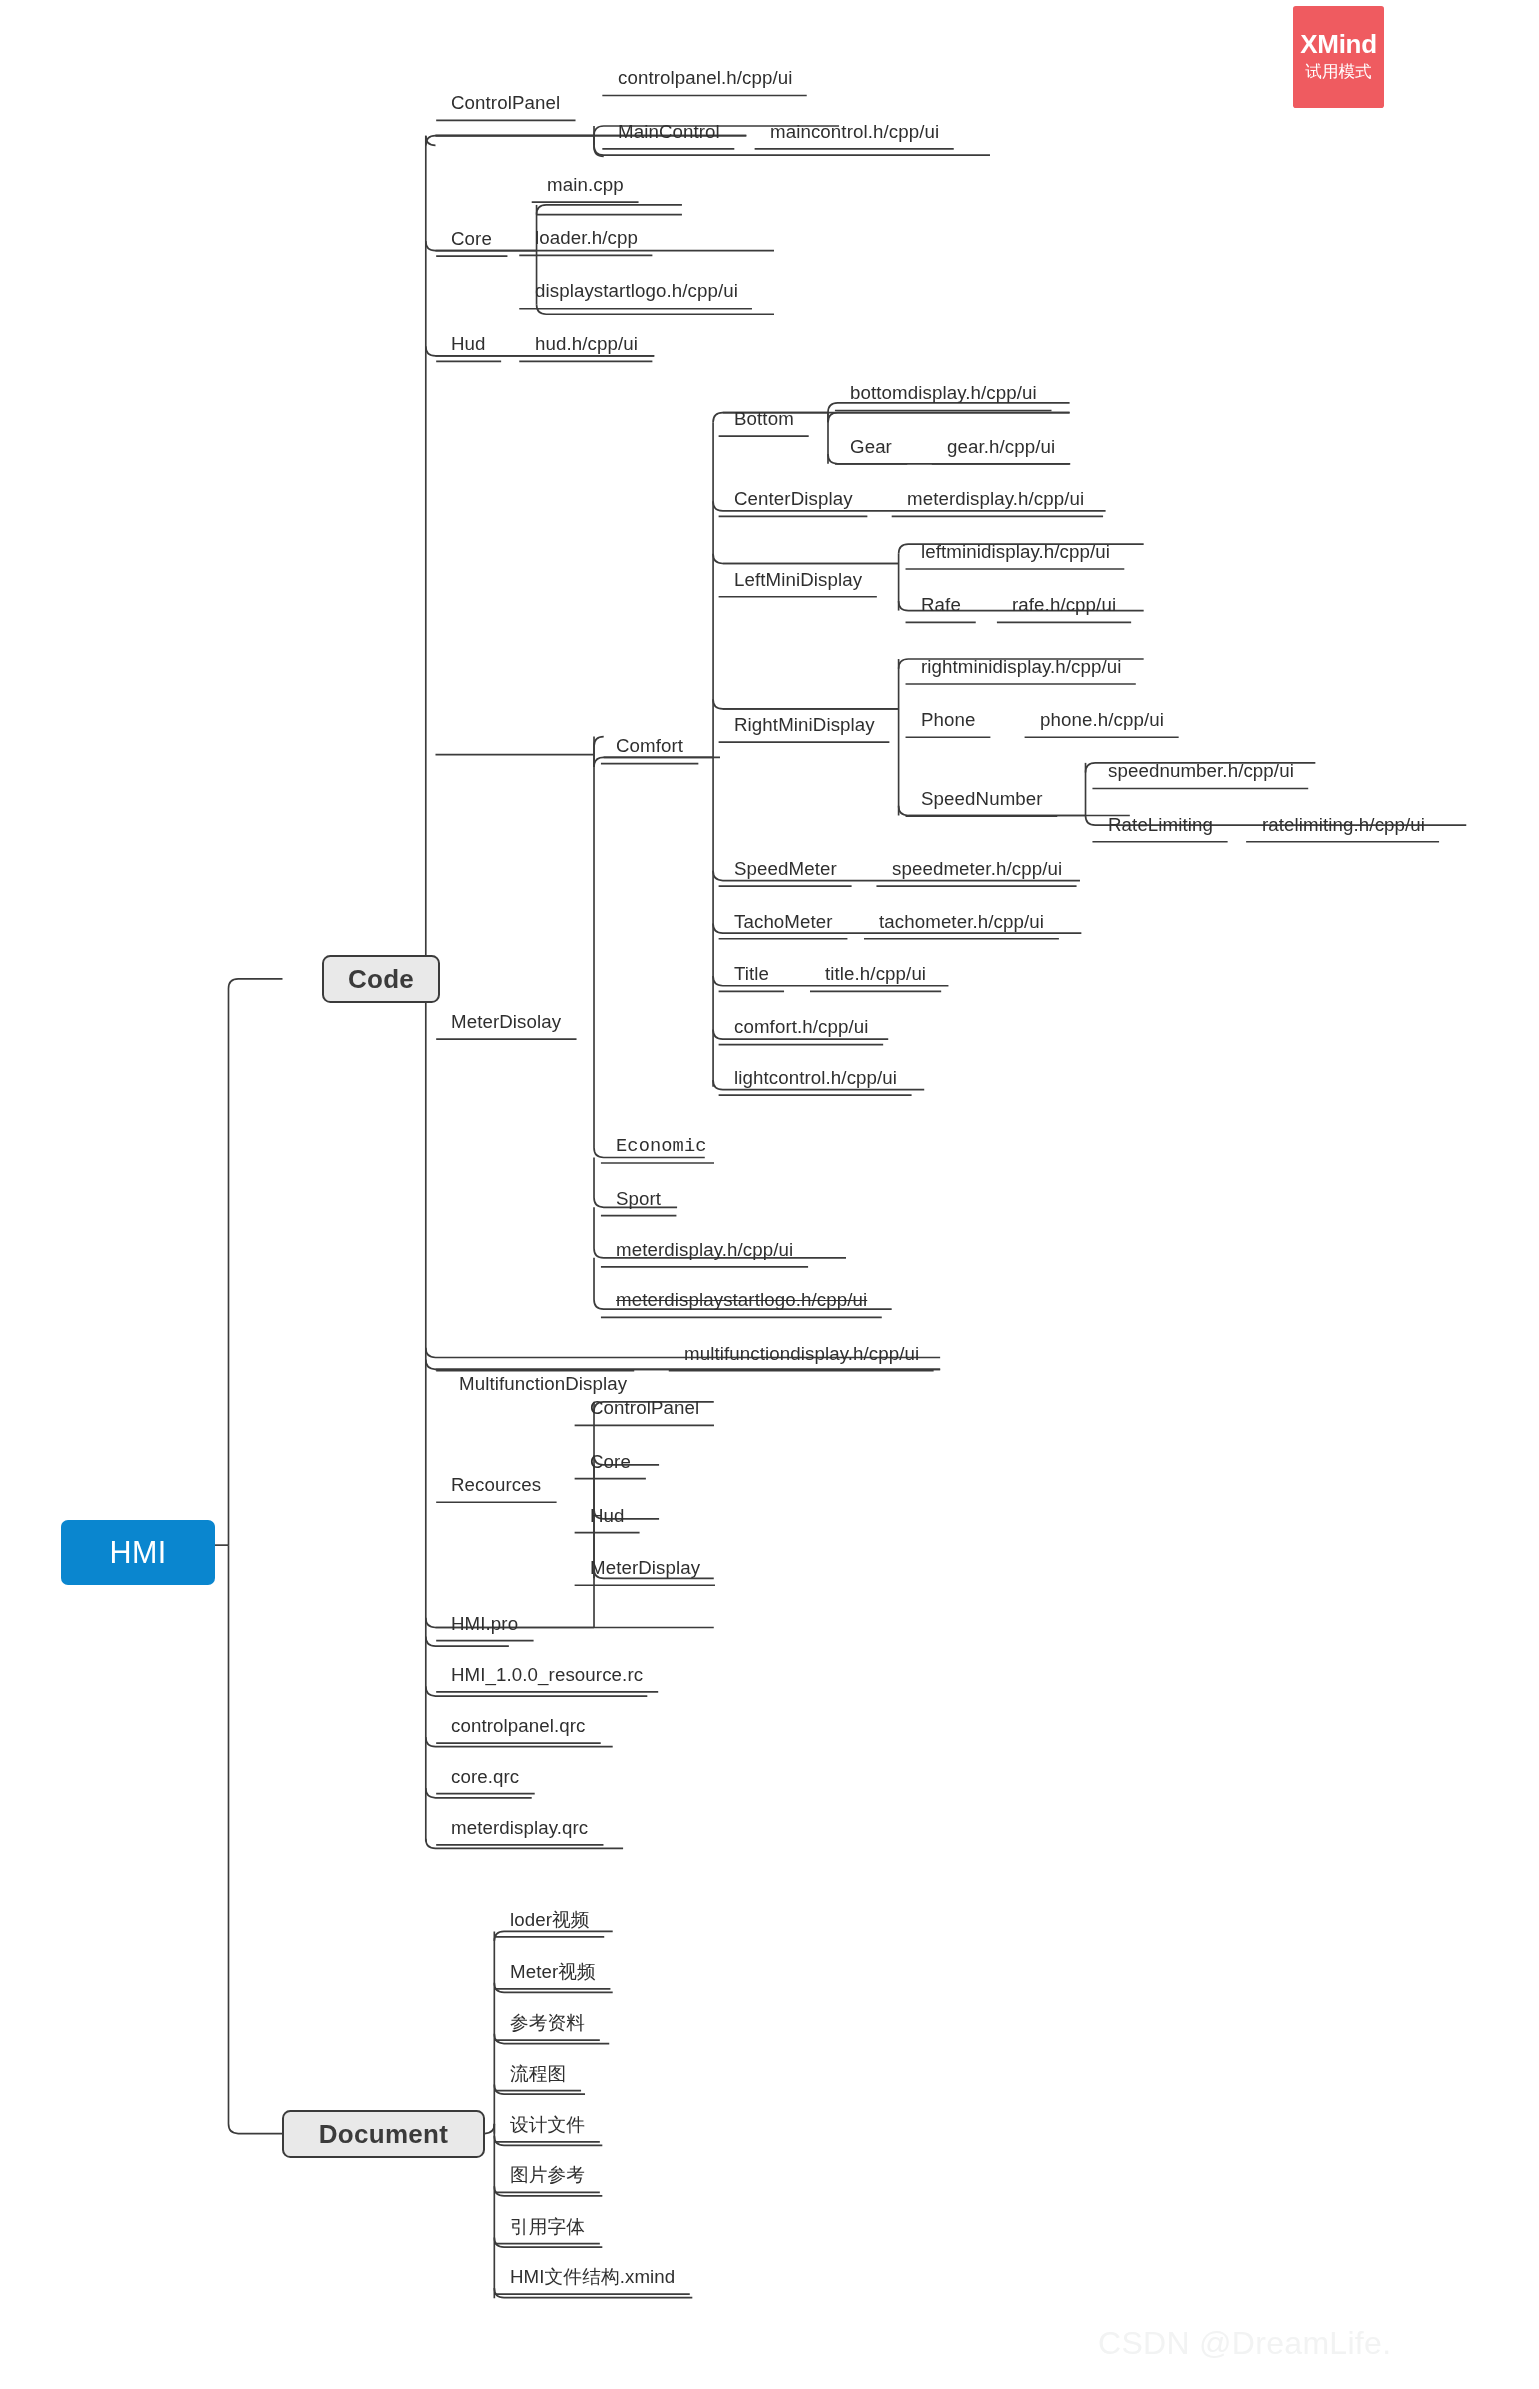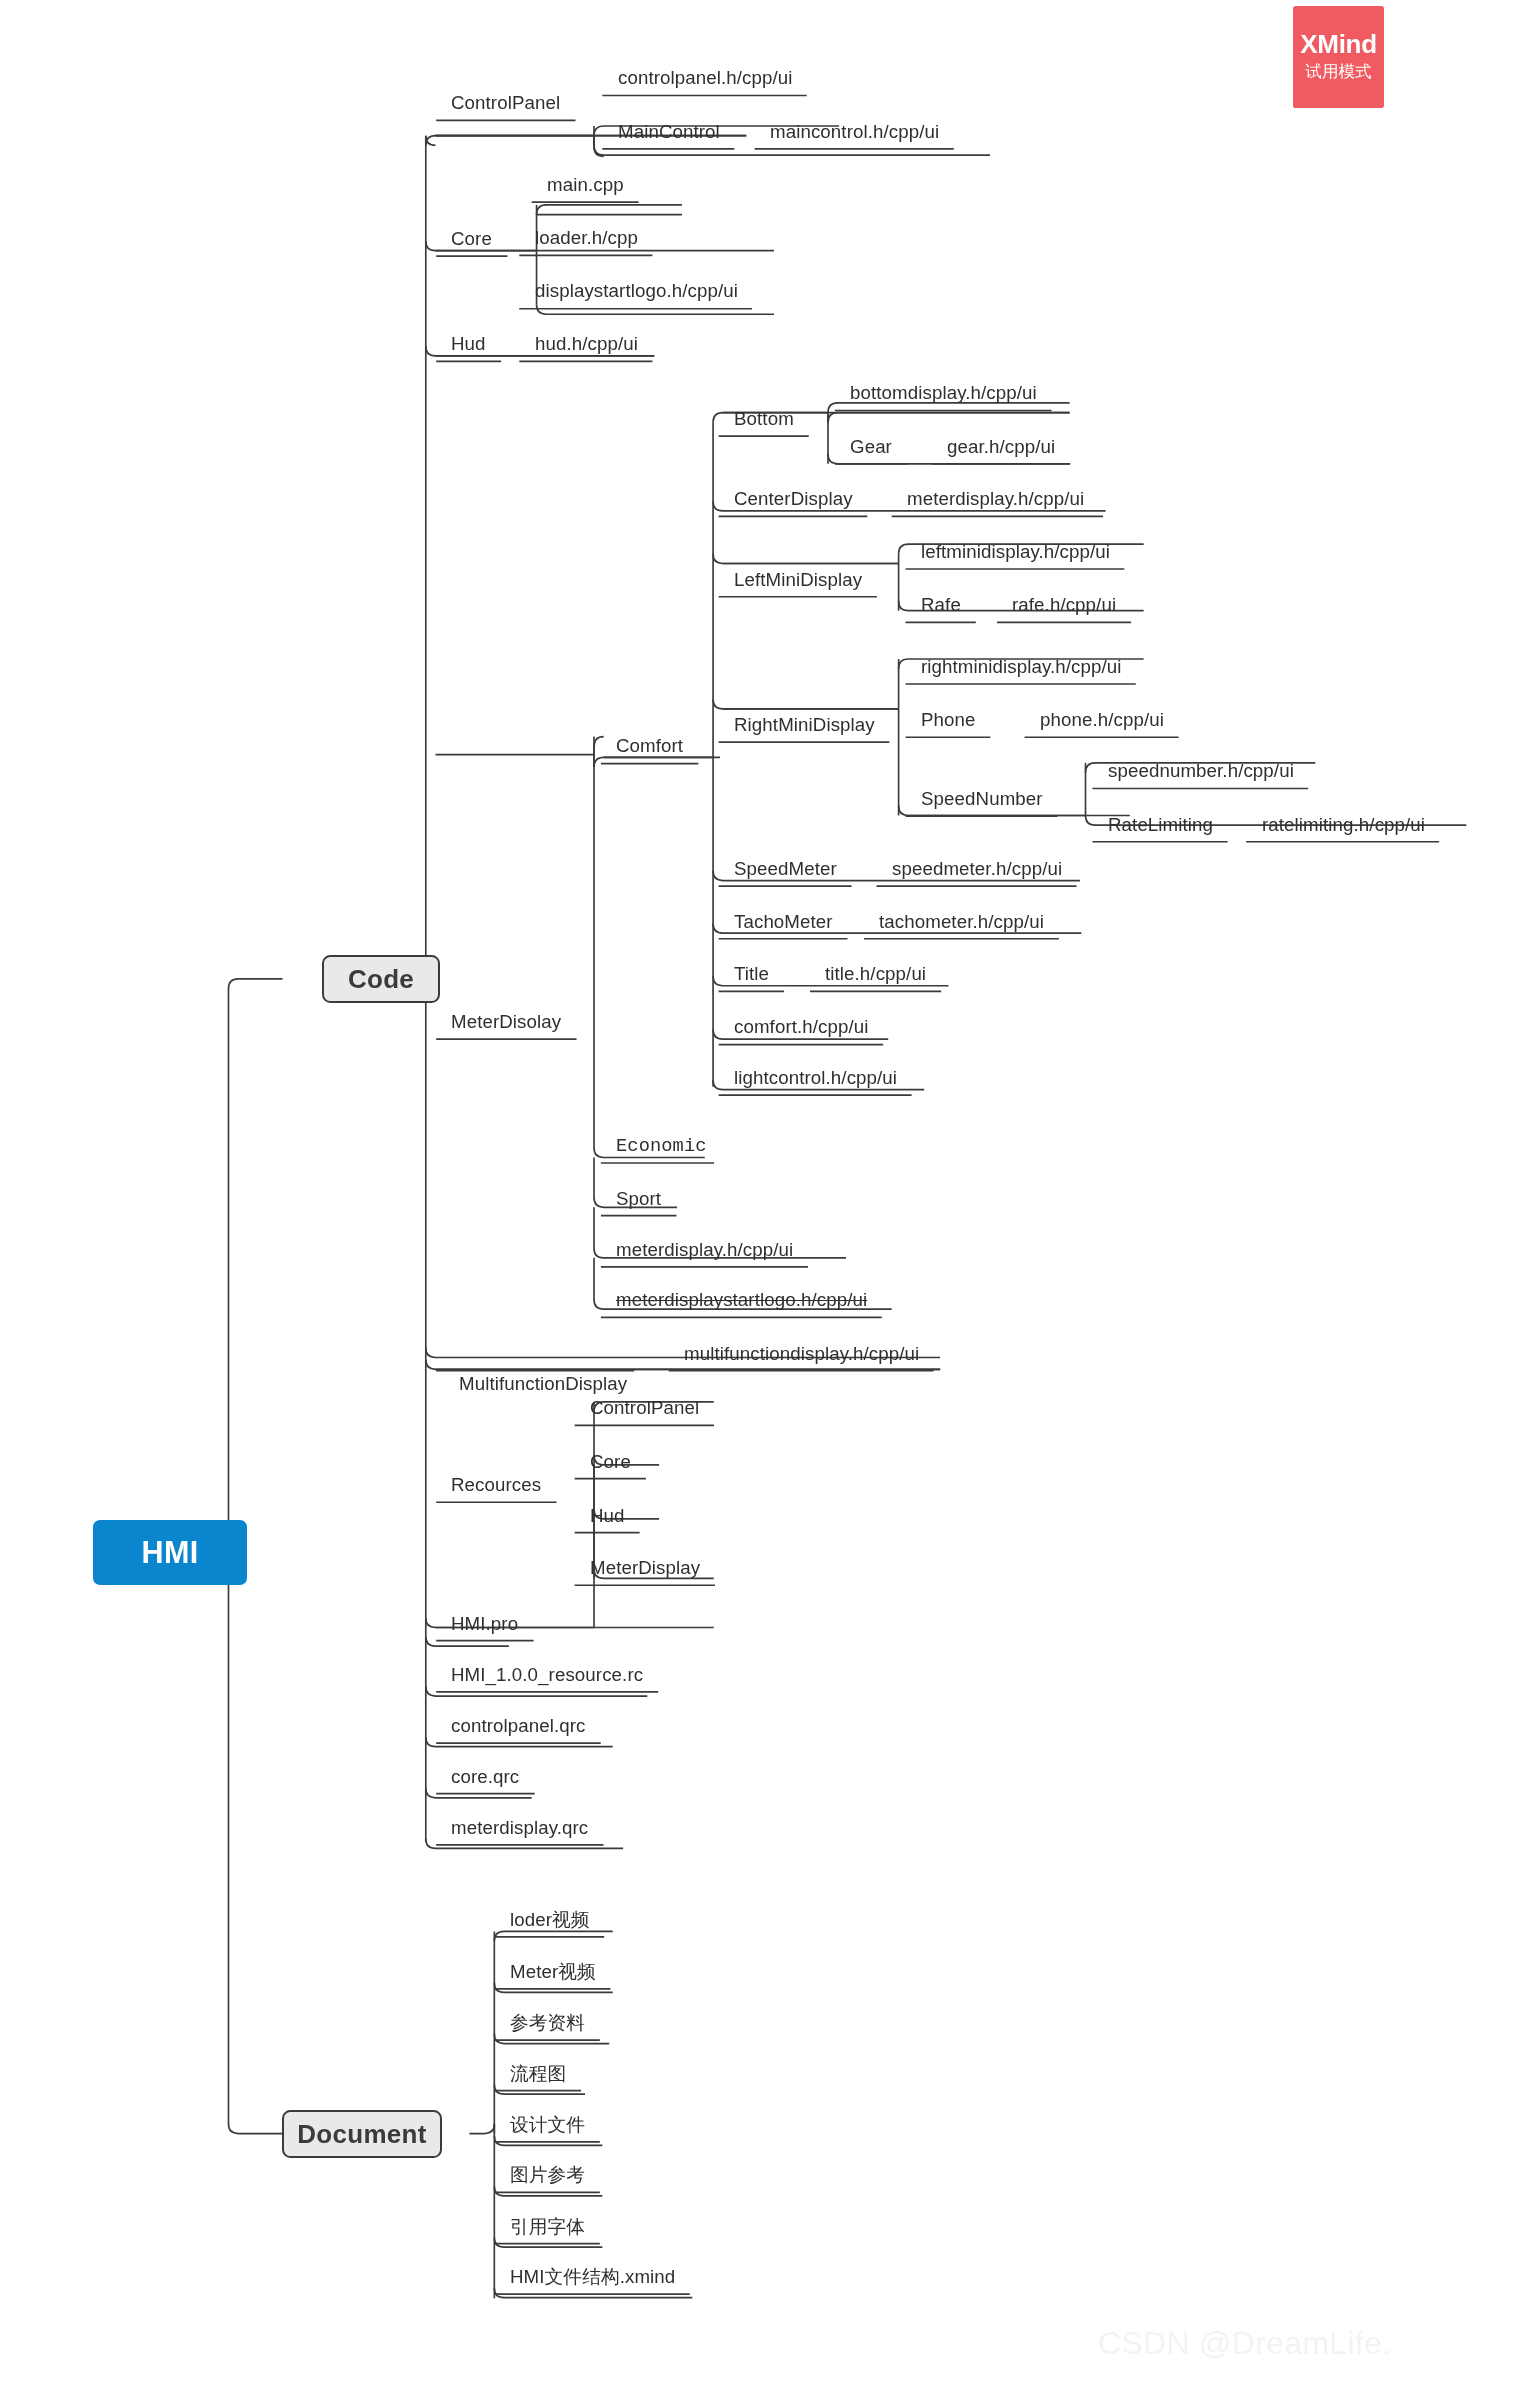--- a/index.html
+++ b/index.html
@@ -16,21 +16,21 @@
   .topic{position:absolute;white-space:nowrap;color:#2f2f2f;
          font-size:18.7px;line-height:1;letter-spacing:0.1px;}
   .topic.strike{text-decoration:line-through;text-decoration-thickness:1.4px;}
 
   
   .boxed{position:absolute;white-space:nowrap;display:flex;align-items:center;
          justify-content:center;box-sizing:border-box;}
   .boxed.gray{background:#e9e9e9;border:2.1px solid #3b3b3b;border-radius:8.3px;
               color:#3b3b3b;font-size:26px;font-weight:700;letter-spacing:0.3px;}
   .boxed.blue{background:#0a86cf;border:none;border-radius:7px;color:#ffffff;
-              font-size:30.5px;font-weight:700;letter-spacing:0.3px;margin-left:32px;}
+              font-size:30.5px;font-weight:400;letter-spacing:0.3px;}
 
   
   #xmind-badge{position:absolute;left:1293px;top:5.5px;width:91px;height:102px;
                background:#ef5b60;border-radius:2.8px;display:flex;flex-direction:column;
                align-items:center;justify-content:center;color:#fff;}
   #xmind-badge .x-main{font-size:26px;font-weight:700;line-height:1.05;letter-spacing:-0.3px;}
   #xmind-badge .x-sub{font-size:16.6px;font-weight:400;line-height:1.3;margin-top:2.8px;}
 
   #watermark{position:absolute;left:1098px;top:2325px;font-size:32px;
              color:#f2f3f3;white-space:nowrap;letter-spacing:0.3px;}
@@ -209,21 +209,21 @@
     </svg>
 
   <div class="boxed blue" style="left:61px;top:1520px;width:154px;height:65px;">
     <span>HMI</span>
   </div>
 
   <div class="boxed gray" style="left:282px;top:955px;width:118px;height:48px;margin-left:40px;">
     <span>Code</span>
   </div>
 
-  <div class="boxed gray" style="left:282px;top:2110px;width:160px;height:48px;">
+  <div class="boxed gray" style="left:282px;top:2110px;width:203px;height:48px;">
     <span>Document</span>
   </div>
 
   <div class="topic" style="left:451px;top:94px;">ControlPanel</div>
   <div class="topic" style="left:618px;top:69px;">controlpanel.h/cpp/ui</div>
   <div class="topic" style="left:618px;top:123px;">MainControl</div>
   <div class="topic" style="left:770px;top:123px;">maincontrol.h/cpp/ui</div>
 
   <div class="topic" style="left:451px;top:230px;">Core</div>
   <div class="topic" style="left:547px;top:176px;">main.cpp</div>

